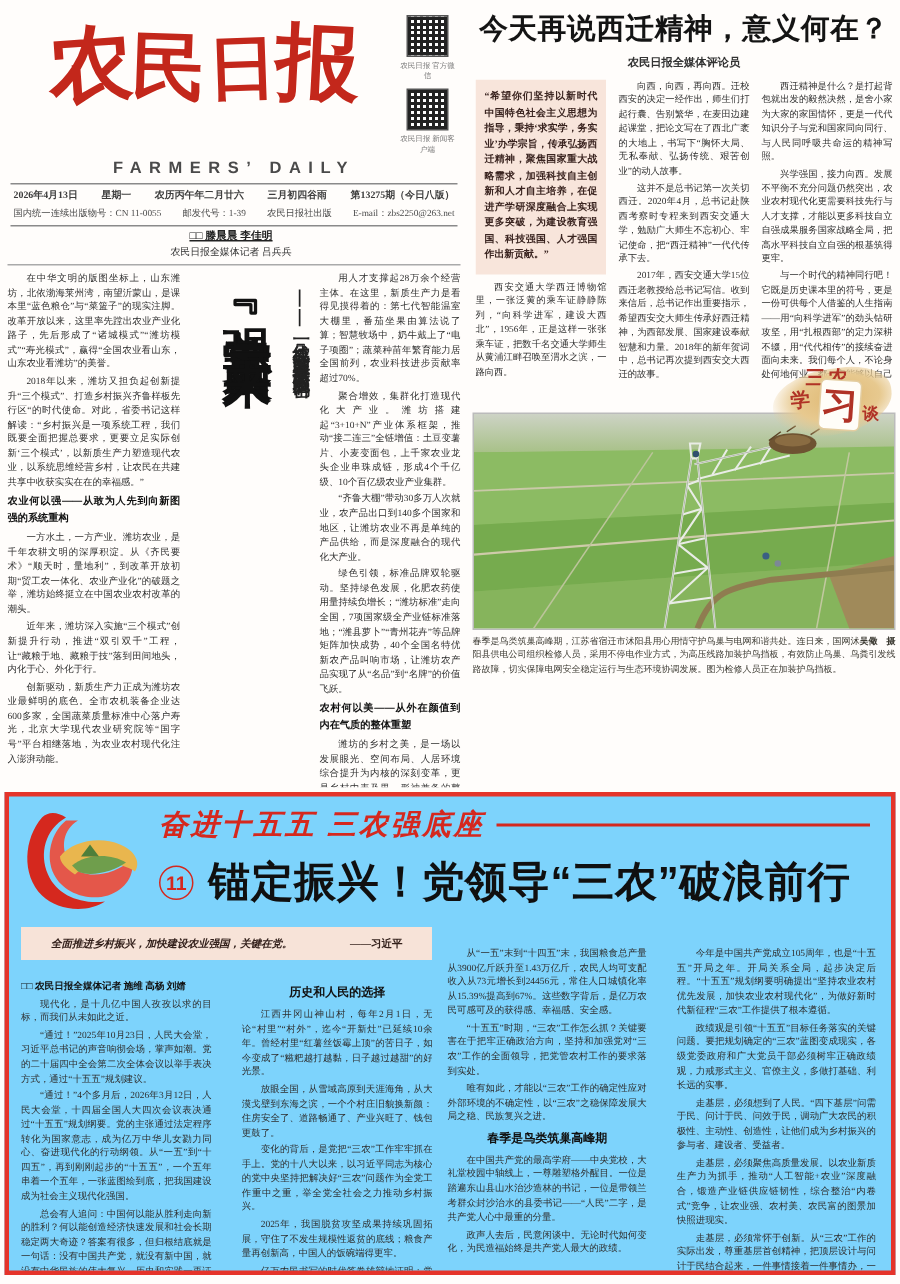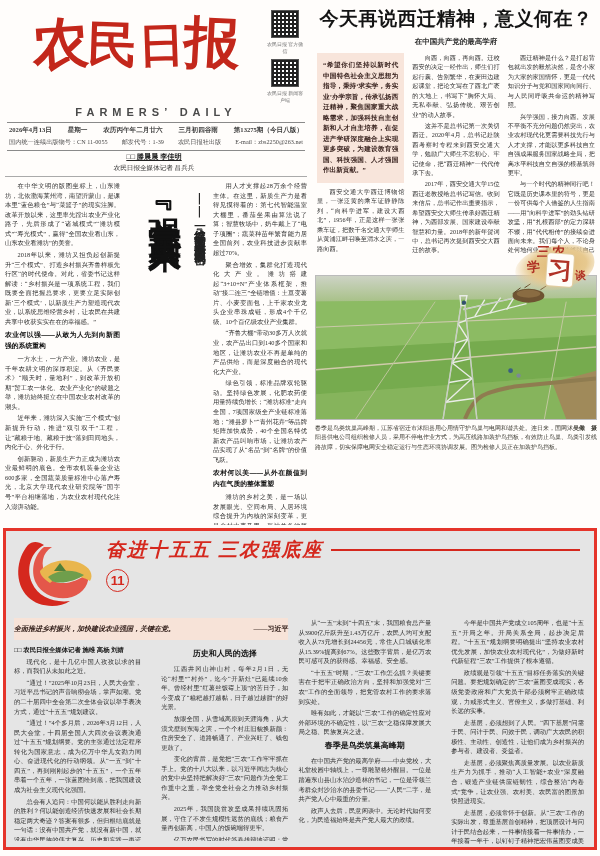--- a/index.html
+++ b/index.html
@@ -62,36 +62,36 @@
   .v-headline { width:58px; writing-mode:vertical-rl; font-family:"DejaVu Serif", serif; font-weight:900; font-size:33px; line-height:1; color:#111; letter-spacing:3px; padding-top:8px; }
   .v-subtitle { width:20px; writing-mode:vertical-rl; font-family:"Liberation Sans", sans-serif; font-weight:bold; font-size:11.5px; color:#222; letter-spacing:1.5px; padding-top:12px; }
 
   
   .photo-wrap { margin-top:6px; }
   .photo { width:282px; height:145px; display:block; border:0.5px solid #bbb; }
   .caption { margin-top:4px; font-size:6px; line-height:1.55; text-align:justify; color:#3d3b33; }
   .credit { font-weight:bold; white-space:nowrap; float:right; }
 
   
-  .red-box { position:absolute; left:3px; right:3px; top:528px; height:322px; border:3.5px solid #e5342a; background:#e5e5e5; padding:4px 10px 6px 8px; overflow:hidden; }
+  .red-box { position:absolute; left:3px; right:3px; top:528px; height:322px; border:3.5px solid #e5342a; background:#7dd3fc; padding:4px 10px 6px 8px; overflow:hidden; }
   .rb-header { display:flex; align-items:flex-start; }
   .rb-logo { width:92px; height:74px; flex:none; margin-top:2px; }
   .rb-head-col { flex:1; }
   .rb-banner { display:flex; align-items:center; gap:8px; margin-top:2px; }
   .rb-banner-text { font-family:"Liberation Sans", sans-serif; font-weight:900; font-style:italic; font-size:19px; color:#d5281e; letter-spacing:2px; white-space:nowrap; }
   .rb-banner-line { flex:1; height:2px; background:#d5281e; margin-right:4px; }
   .rb-title-row { display:flex; align-items:center; gap:10px; margin-top:6px; }
   .series-circle { width:23px; height:23px; border:1.8px solid #d5281e; border-radius:50%; color:#d5281e; font-weight:900; font-size:13px; display:flex; align-items:center; justify-content:center; font-family:"Liberation Sans", sans-serif; flex:none; }
   .rb-title { font-family:"Liberation Sans", sans-serif; font-weight:900; font-size:28px; color:#101010; letter-spacing:0.5px; white-space:nowrap; }
   .rb-body { display:flex; gap:10px; margin-top:7px; }
   .rb-left { width:49%; }
   .rb-right { width:51%; }
-  .rb-quote { background:#f7e3d8; padding:6px 0; font-size:7px; font-weight:bold; font-style:italic; color:#33201b; display:flex; justify-content:space-between; gap:6px; margin-bottom:5px; }
+  .rb-quote { background:#f7e3d8; padding:6px 20px; font-size:7px; font-weight:bold; font-style:italic; color:#33201b; display:flex; justify-content:space-between; gap:6px; margin-bottom:5px; }
   .rb-quote .attr { white-space:nowrap; font-style:normal; }
-  .rb-cols { display:flex; gap:20px; height:196px; overflow:hidden; }
+  .rb-cols { display:flex; gap:20px; height:196px; overflow:hidden;margin-top:13px; }
   .rb-col { flex:1; }
   .rb-byline { font-size:6.4px; font-weight:bold; text-indent:0 !important; color:#111; }
   .center-head { font-family:"Liberation Sans", sans-serif; font-weight:900; font-size:8px; text-align:center; text-indent:0 !important; margin:3px 0 4px !important; color:#111; }
   .rb-right .rb-cols { height:252px; }
 </style>
 </head>
 <body>
 
 <div class="page">
 
@@ -165,21 +165,21 @@
               </div>
 
           </div>
         </div>
       </div>
     </div>
 
     <div class="right-stack">
       <div class="tr-article">
         <div class="tr-title">今天再说西迁精神，意义何在？</div>
-        <div class="tr-byline">在中国共产党的最高学府</div>
+        <div class="tr-byline">农民日报全媒体评论员</div>
         <div class="tr-cols">
           <div class="quote-box">“希望你们坚持以新时代中国特色社会主义思想为指导，秉持‘求实学，务实业’办学宗旨，传承弘扬西迁精神，聚焦国家重大战略需求，加强科技自主创新和人才自主培养，在促进产学研深度融合上实现更多突破，为建设教育强国、科技强国、人才强国作出新贡献。”</div>
           <div>
               <p>西安交通大学西迁博物馆里，一张泛黄的乘车证静静陈列，“向科学进军，建设大西北”，1956年，正是这样一张张乘车证，把数千名交通大学师生从黄浦江畔召唤至渭水之滨，一路向西。</p>
               <p>向西，向西，再向西。迁校西安的决定一经作出，师生们打起行囊、告别繁华，在麦田边建起课堂，把论文写在了西北广袤的大地上，书写下“胸怀大局、无私奉献、弘扬传统、艰苦创业”的动人故事。</p>
               <p>这并不是总书记第一次关切西迁。2020年4月，总书记赴陕西考察时专程来到西安交通大学，勉励广大师生不忘初心、牢记使命，把“西迁精神”一代代传承下去。</p>
               <p>2017年，西安交通大学15位西迁老教授给总书记写信。收到来信后，总书记作出重要指示，希望西安交大师生传承好西迁精神，为西部发展、国家建设奉献智慧和力量。2018年的新年贺词中，总书记再次提到西安交大西迁的故事。</p>
               <p>西迁精神是什么？是打起背包就出发的毅然决然，是舍小家为大家的家国情怀，更是一代代知识分子与党和国家同向同行、与人民同呼吸共命运的精神写照。</p>
               <p>兴学强国，接力向西。发展不平衡不充分问题仍然突出，农业农村现代化更需要科技先行与人才支撑，才能以更多科技自立自强成果服务国家战略全局，把高水平科技自立自强的根基筑得更牢。</p>
               <p>与一个时代的精神同行吧！它既是历史课本里的符号，更是一份可供每个人借鉴的人生指南——用“向科学进军”的劲头钻研攻坚，用“扎根西部”的定力深耕不辍，用“代代相传”的接续奋进面向未来。我们每个人，不论身处何地何业，都一定能够以自己的方式，在“战场上”写下属于这个时代的“西迁”答卷。</p>
@@ -249,20 +249,21 @@
         <path d="M34,40 C44,32 60,32 70,38 C62,44 46,48 38,44 Z" fill="#6f9e4c"></path>
         <path d="M40,34 L46,26 L52,34 Z" fill="#4f7f3a"></path>
       </svg>
       <div class="rb-head-col">
         <div class="rb-banner">
           <span class="rb-banner-text">奋进十五五  三农强底座</span>
           <span class="rb-banner-line"></span>
         </div>
         <div class="rb-title-row">
           <span class="series-circle">11</span>
+          <span class="rb-title">锚定振兴！党领导“三农”破浪前行</span>
         </div>
       </div>
     </div>
 
     <div class="rb-body">
       <div class="rb-left">
         <div class="rb-quote">
           <span>全面推进乡村振兴，加快建设农业强国，关键在党。</span>
           <span class="attr">——习近平</span>
         </div>

